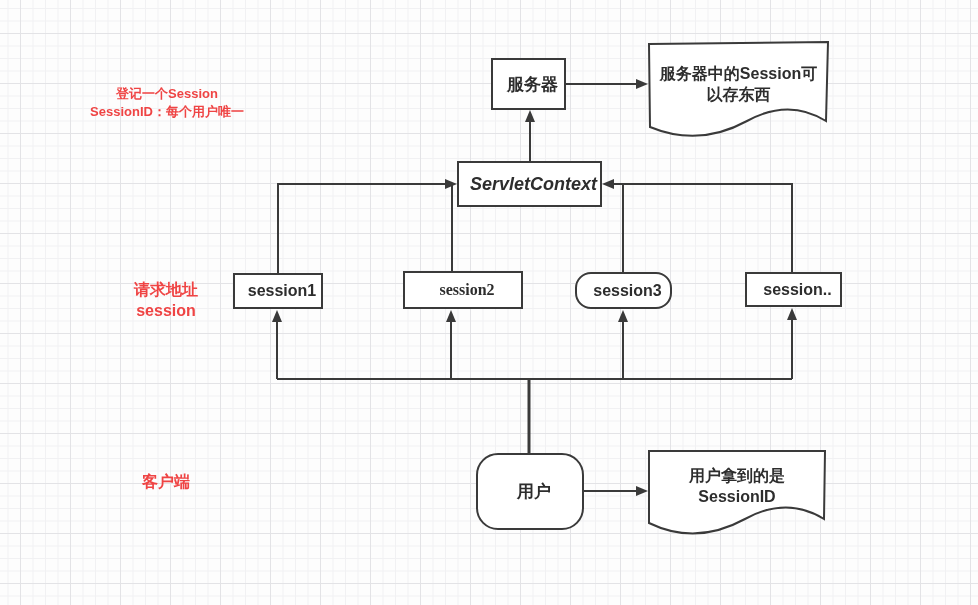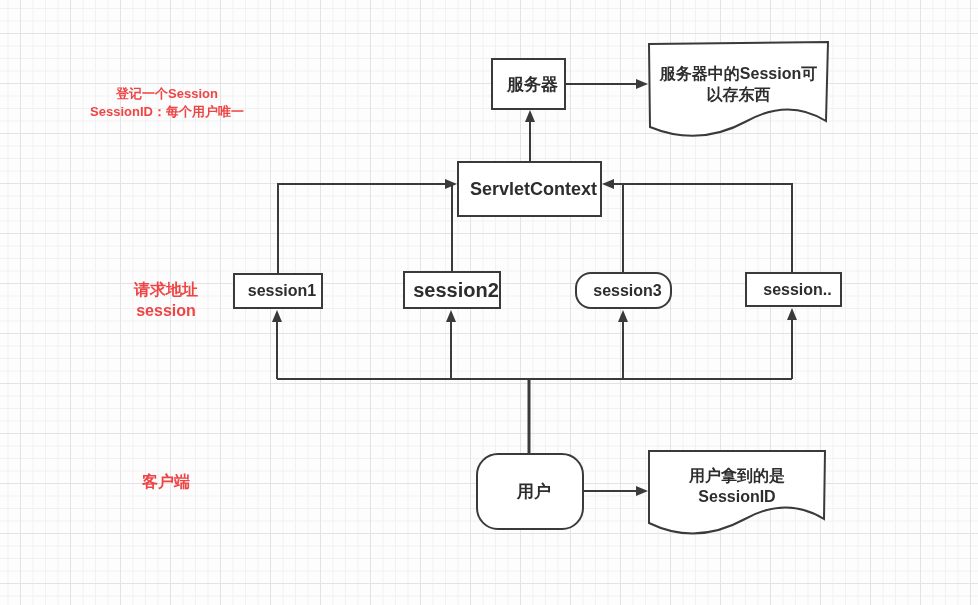--- a/index.html
+++ b/index.html
@@ -17,23 +17,23 @@
   }
   #canvas{position:absolute;inset:0;}
   svg.wires{position:absolute;left:0;top:0;z-index:1;}
   .node{
     position:absolute;z-index:2;box-sizing:border-box;
     background:#ffffff;border:2px solid #3a3a3a;
     display:flex;align-items:center;justify-content:center;
     font-weight:bold;color:#2d2d2d;text-align:center;padding-left:8px;
   }
   .node-server      {left:491px;top:58px; width:75px; height:52px;font-size:17px;}
-  .node-servletctx  {left:457px;top:161px;width:145px;height:56px;font-size:18px;}
+  .node-servletctx  {left:457px;top:161px;width:145px;height:46px;font-size:18px;font-style:italic;}
   .node-session1    {left:233px;top:273px;width:90px; height:36px;font-size:16px;}
-  .node-session2    {left:403px;top:271px;width:98px; height:38px;font-size:20px;}
+  .node-session2    {left:403px;top:271px;width:120px; height:38px;font-size:16px;font-family:Liberation Serif, serif;}
   .node-session3    {left:575px;top:272px;width:97px; height:37px;font-size:16px;border-radius:16px;}
   .node-sessionmore {left:745px;top:272px;width:97px; height:35px;font-size:16px;}
   .node-user        {left:476px;top:453px;width:108px;height:77px;font-size:17px;border-radius:22px;}
   .doc-text{
     position:absolute;z-index:2;font-weight:bold;color:#2d2d2d;
     text-align:center;font-size:16px;line-height:21px;
   }
   .doc-text-server{left:649px;top:63px;width:179px;}
   .doc-text-user  {left:649px;top:465px;width:176px;}
   .free-label{

